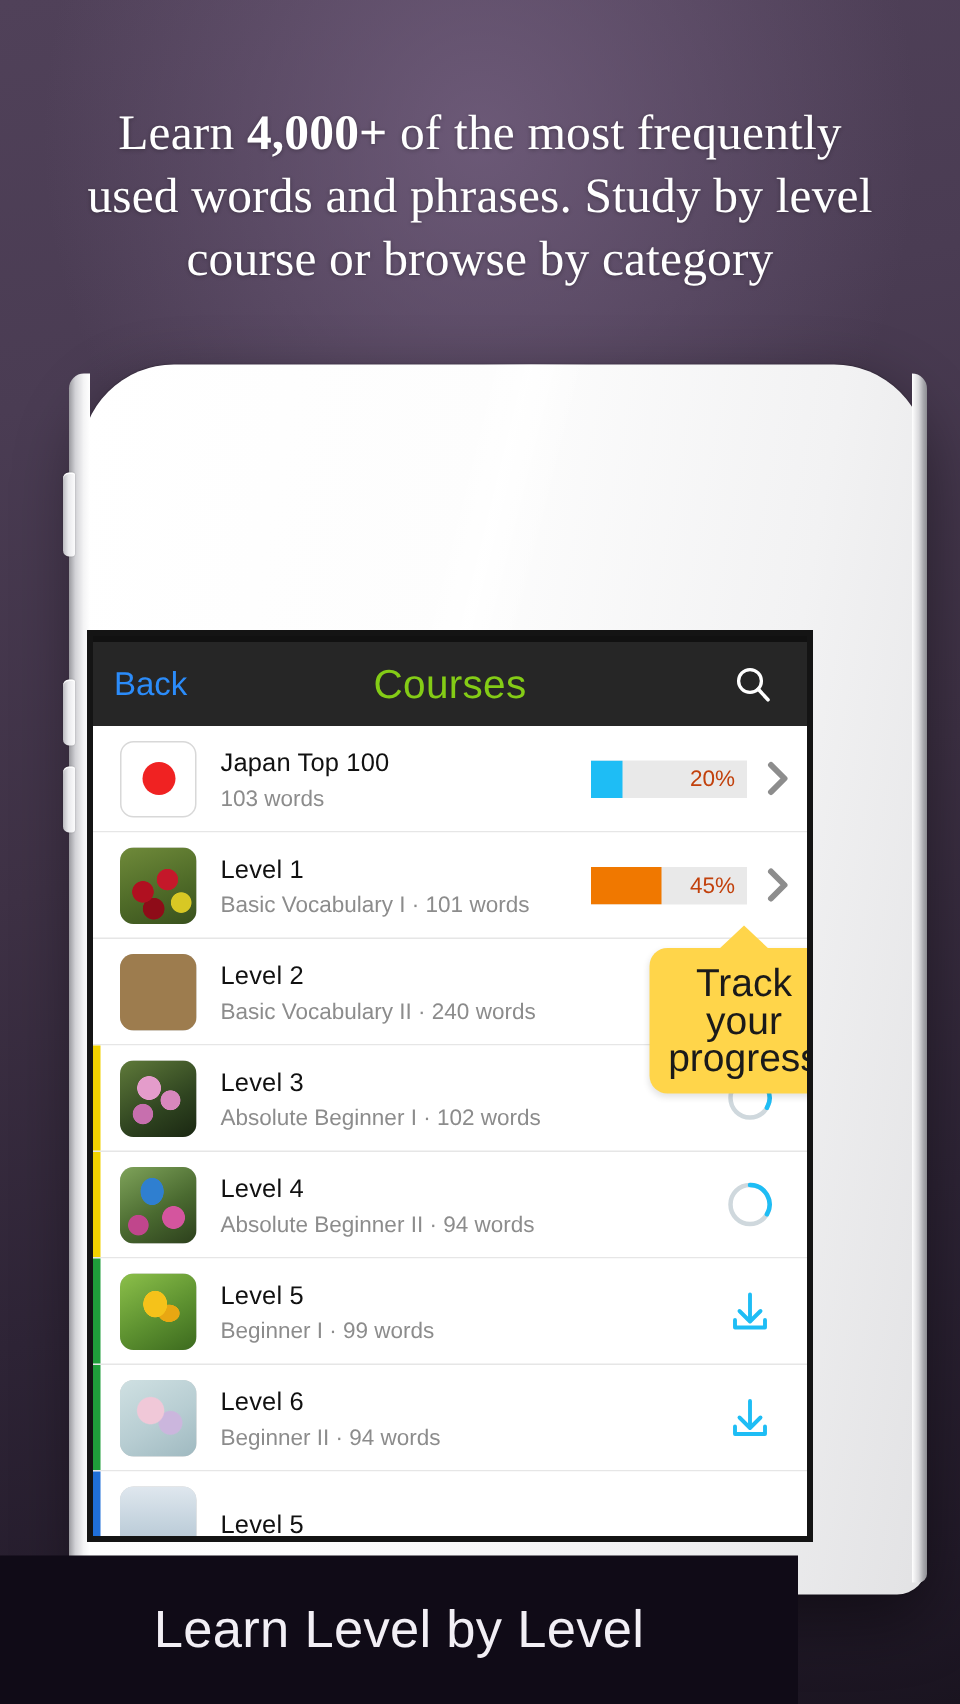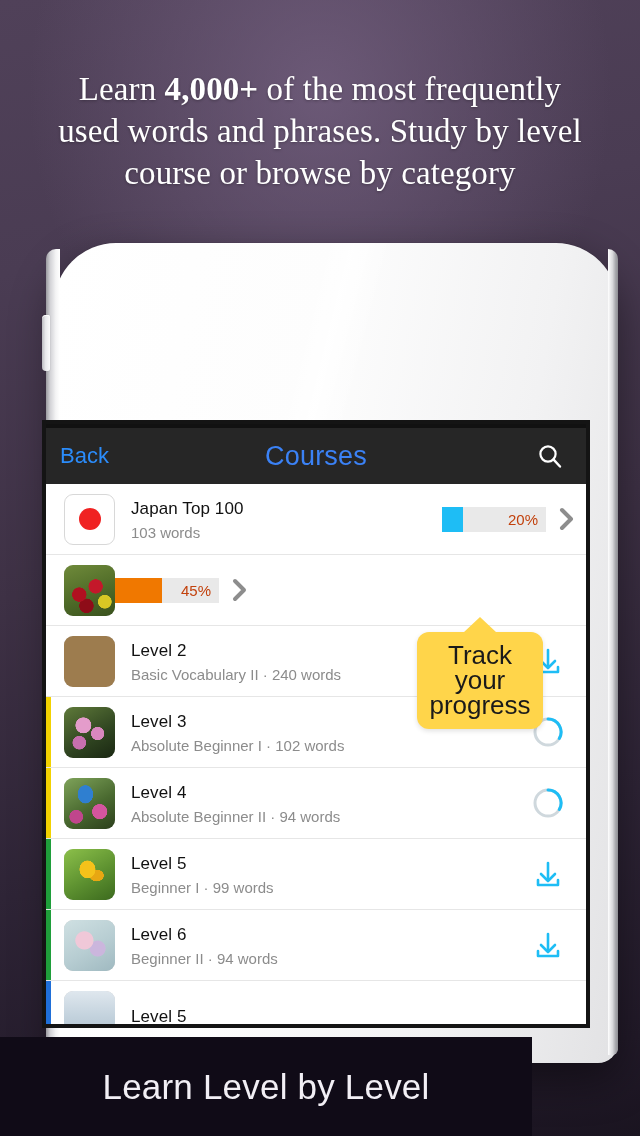--- a/index.html
+++ b/index.html
@@ -180,23 +180,23 @@
     border-radius: 8px;
     background:
       repeating-linear-gradient(90deg, #6c6c70 0 1.5px, #85858a 1.5px 3px),
       #6c6c70;
     box-shadow: inset 0 1px 2px rgba(0,0,0,0.55);
   }
 
   
   .screen {
     position: absolute;
-    left: 24px;
+    left: 40px;
     top: 181px;
-    width: 540px;
+    width: 476px;
     height: 600px;
     background: #ffffff;
     overflow: hidden;
     box-shadow: 0 0 0 4px #141414;
   }
 
   
   .navbar {
     position: relative;
     height: 60px;
@@ -208,21 +208,21 @@
   }
   .nav-back {
     color: #2b8cfa;
     font-size: 22px;
     font-weight: 400;
     width: 110px;
   }
   .nav-title {
     flex: 1;
     text-align: center;
-    color: #3b82f6;
+    color: #84cc16;
     font-size: 27px;
     font-weight: 400;
     letter-spacing: 0.2px;
   }
   .nav-search {
     width: 110px;
     display: flex;
     justify-content: flex-end;
     padding-right: 8px;
   }
@@ -490,20 +490,24 @@
               <svg width="18" height="26" viewBox="0 0 18 26">
                 <polyline points="4,4 13,13 4,22" fill="none" stroke="#8d8d8d" stroke-width="4" stroke-linecap="round" stroke-linejoin="round"></polyline>
               </svg>
             </div>
           </div>
         </div>
         <div class="course-row">
           <div class="thumb">
             <div class="art-tulips"></div>
           </div>
+          <div class="row-text">
+            <div class="row-title">Level 1</div>
+            <div class="row-sub">Basic Vocabulary I · 101 words</div>
+          </div>
           <div class="row-right">
             <div class="progress">
               <div class="progress-fill" style="width: 45%; background: rgb(240, 120, 0);"></div>
               <div class="progress-label">45%</div>
             </div>
             <div class="chevron">
               <svg width="18" height="26" viewBox="0 0 18 26">
                 <polyline points="4,4 13,13 4,22" fill="none" stroke="#8d8d8d" stroke-width="4" stroke-linecap="round" stroke-linejoin="round"></polyline>
               </svg>
             </div>

